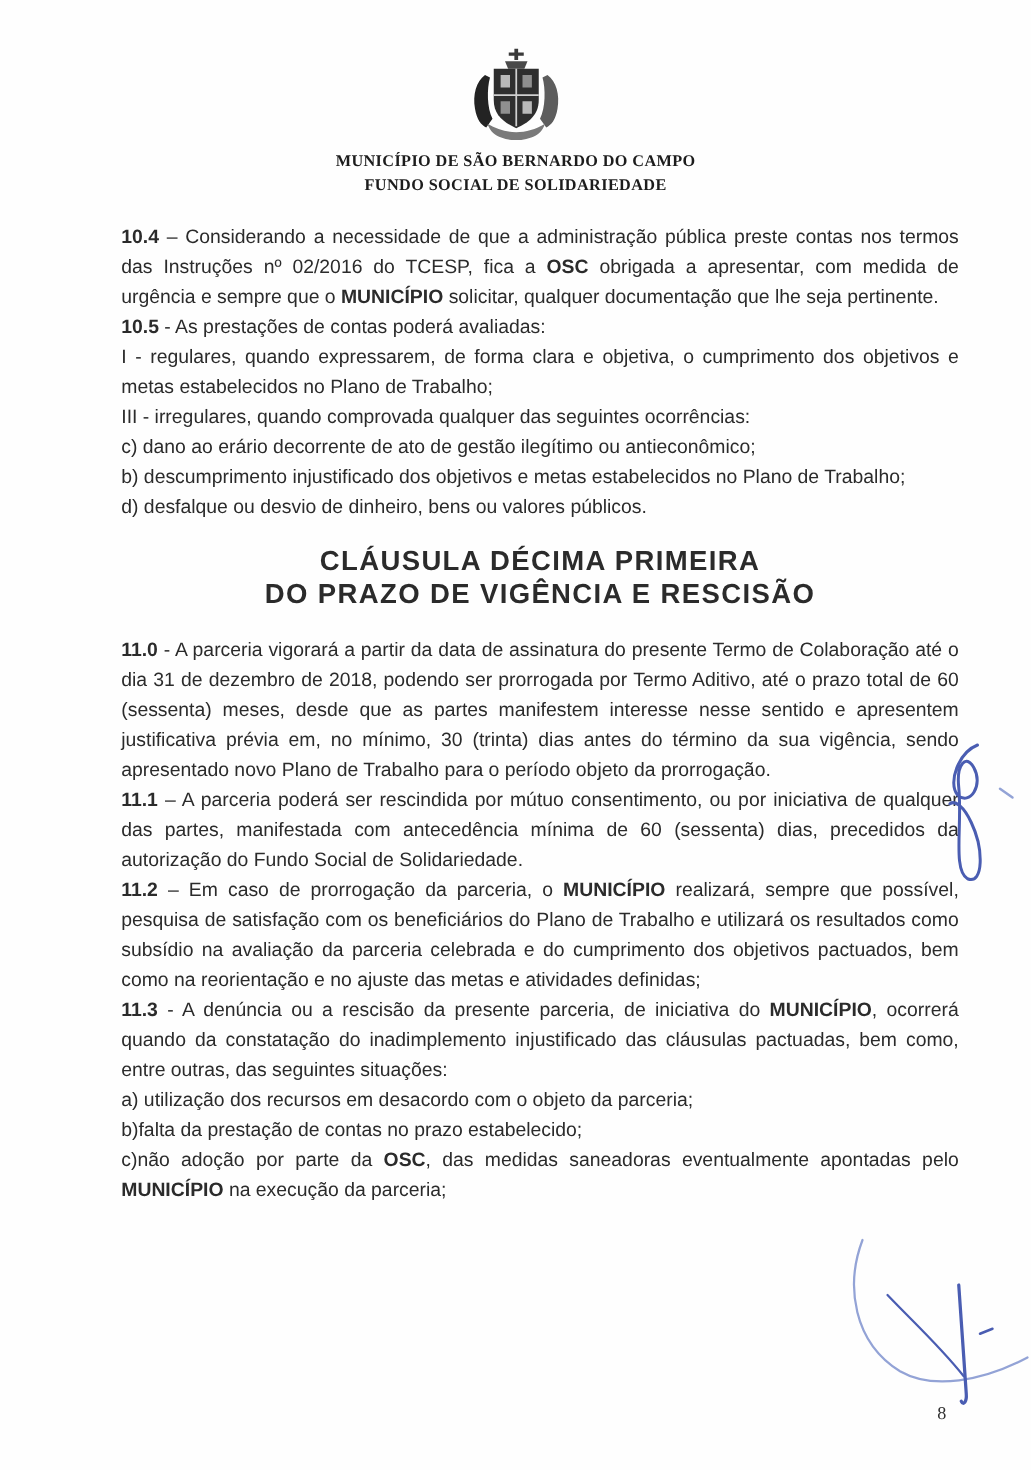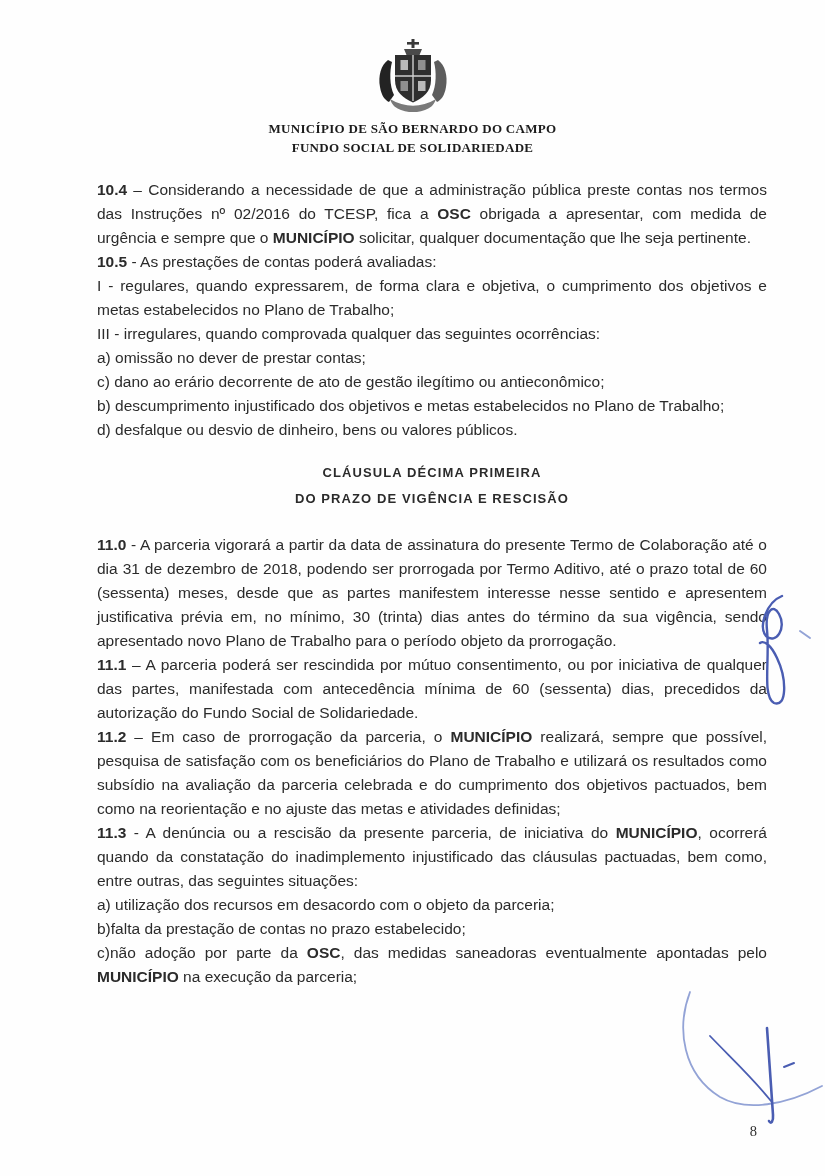--- a/index.html
+++ b/index.html
@@ -29,21 +29,21 @@
     margin: 21px 58px 0 97px;
     font-size: 15.5px;
     line-height: 24px;
     text-align: justify;
   }
   .para { margin: 0; }
   .para strong { font-weight: bold; }
   .clause-heading {
     text-align: center;
     font-weight: bold;
-    font-size: 13px;
+    font-size: 22px;
     letter-spacing: 1.1px;
     line-height: 26px;
     margin: 18px 0 21px 0;
   }
   .page-number {
     position: absolute;
     right: 68px;
     bottom: 36px;
     font-family: "Liberation Serif", serif;
     font-size: 14.5px;
@@ -83,21 +83,20 @@
       <div class="org-line">MUNICÍPIO DE SÃO BERNARDO DO CAMPO</div>
       <div class="org-line">FUNDO SOCIAL DE SOLIDARIEDADE</div>
     </div>
   </div>
 
   <main class="document-body">
       <p class="para"><strong>10.4</strong><span> – Considerando a necessidade de que a administração pública preste contas nos termos das Instruções nº 02/2016 do TCESP, fica a </span><strong>OSC</strong><span> obrigada a apresentar, com medida de urgência e sempre que o </span><strong>MUNICÍPIO</strong><span> solicitar, qualquer documentação que lhe seja pertinente.</span></p>
       <p class="para"><strong>10.5</strong><span> - As prestações de contas poderá avaliadas:</span></p>
       <p class="para"><span>I - regulares, quando expressarem, de forma clara e objetiva, o cumprimento dos objetivos e metas estabelecidos no Plano de Trabalho;</span></p>
       <p class="para"><span>III - irregulares, quando comprovada qualquer das seguintes ocorrências:</span></p>
-      <p class="para"><span>a) omissão no dever de prestar contas;</span></p>
       <p class="para"><span>c) dano ao erário decorrente de ato de gestão ilegítimo ou antieconômico;</span></p>
       <p class="para"><span>b) descumprimento injustificado dos objetivos e metas estabelecidos no Plano de Trabalho;</span></p>
       <p class="para"><span>d) desfalque ou desvio de dinheiro, bens ou valores públicos.</span></p>
       <div class="clause-heading">
         <div>CLÁUSULA DÉCIMA PRIMEIRA</div>
         <div>DO PRAZO DE VIGÊNCIA E RESCISÃO</div>
       </div>
       <p class="para"><strong>11.0</strong><span> - A parceria vigorará a partir da data de assinatura do presente Termo de Colaboração até o dia 31 de dezembro de 2018, podendo ser prorrogada por Termo Aditivo, até o prazo total de 60 (sessenta) meses, desde que as partes manifestem interesse nesse sentido e apresentem justificativa prévia em, no mínimo, 30 (trinta) dias antes do término da sua vigência, sendo apresentado novo Plano de Trabalho para o período objeto da prorrogação.</span></p>
       <p class="para"><strong>11.1</strong><span> – A parceria poderá ser rescindida por mútuo consentimento, ou por iniciativa de qualquer das partes, manifestada com antecedência mínima de 60 (sessenta) dias, precedidos da autorização do Fundo Social de Solidariedade.</span></p>
       <p class="para"><strong>11.2</strong><span> – Em caso de prorrogação da parceria, o </span><strong>MUNICÍPIO</strong><span> realizará, sempre que possível, pesquisa de satisfação com os beneficiários do Plano de Trabalho e utilizará os resultados como subsídio na avaliação da parceria celebrada e do cumprimento dos objetivos pactuados, bem como na reorientação e no ajuste das metas e atividades definidas;</span></p>

